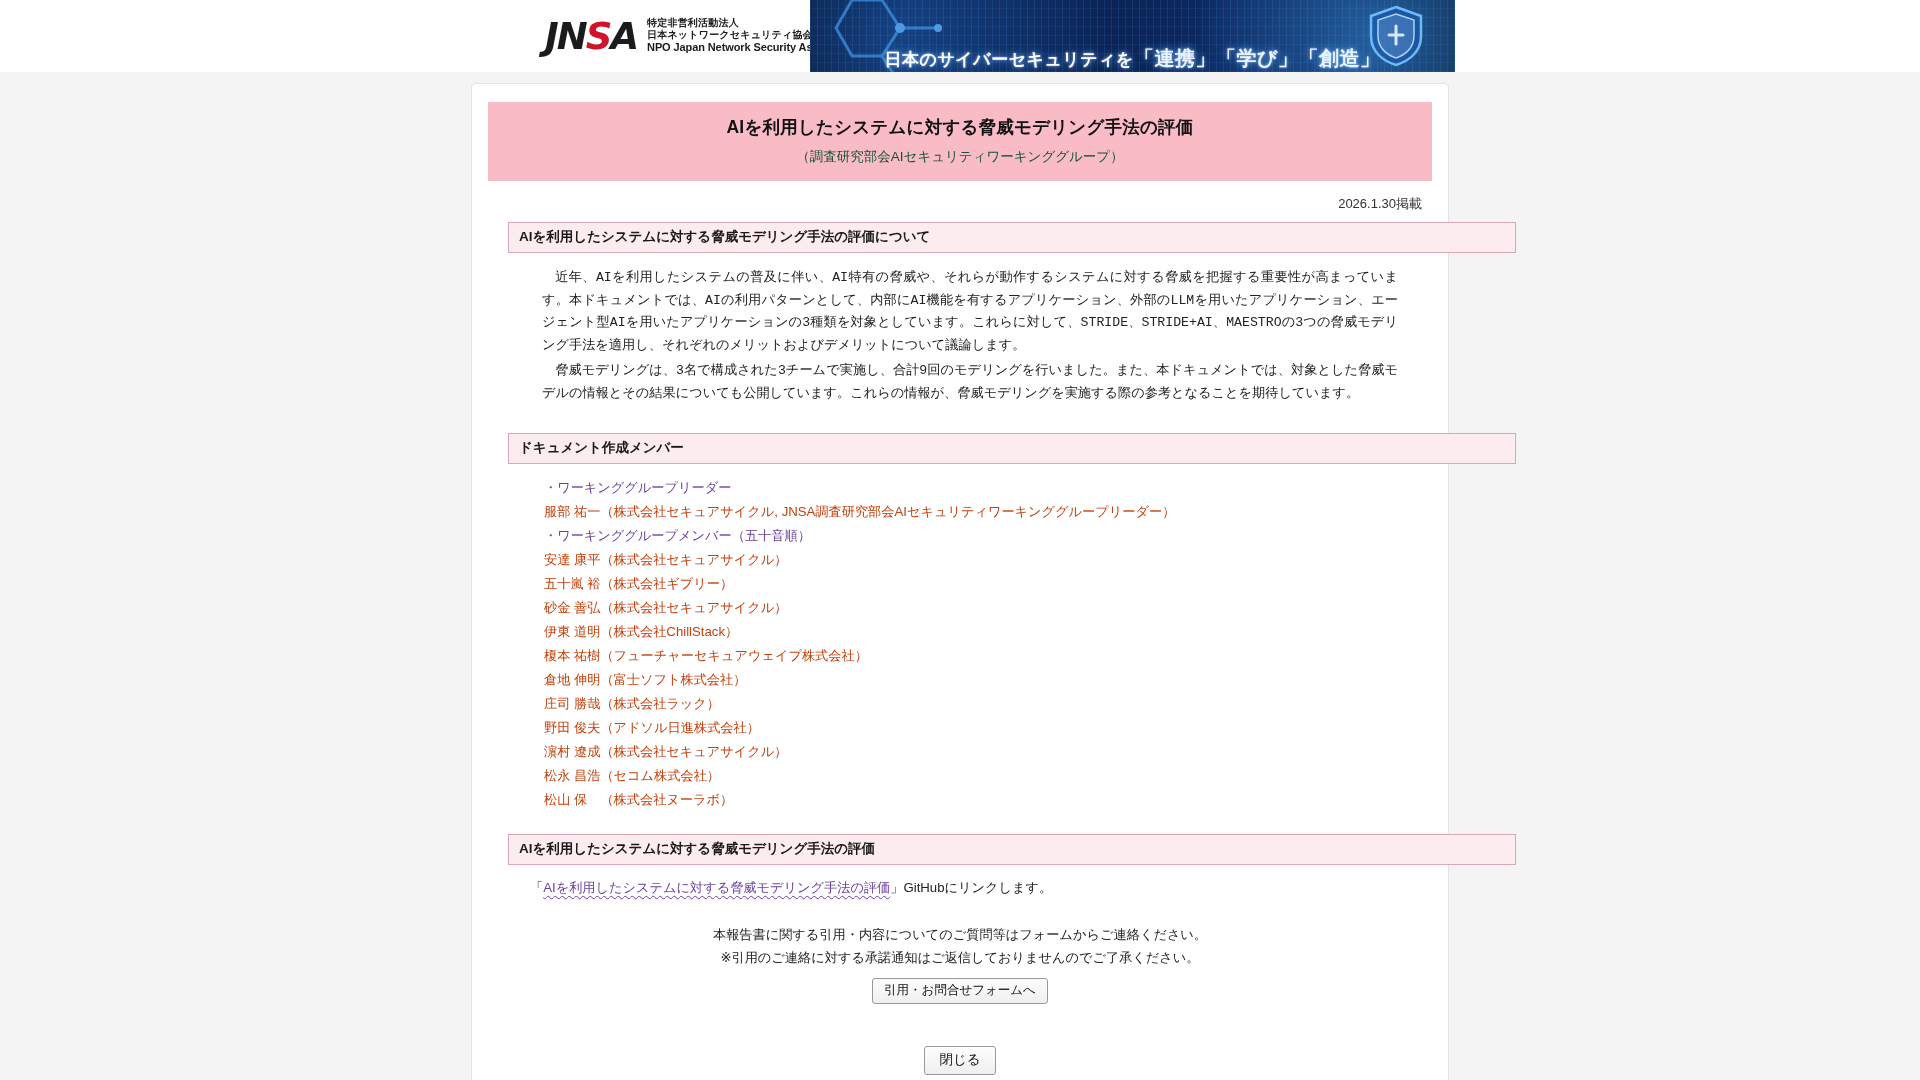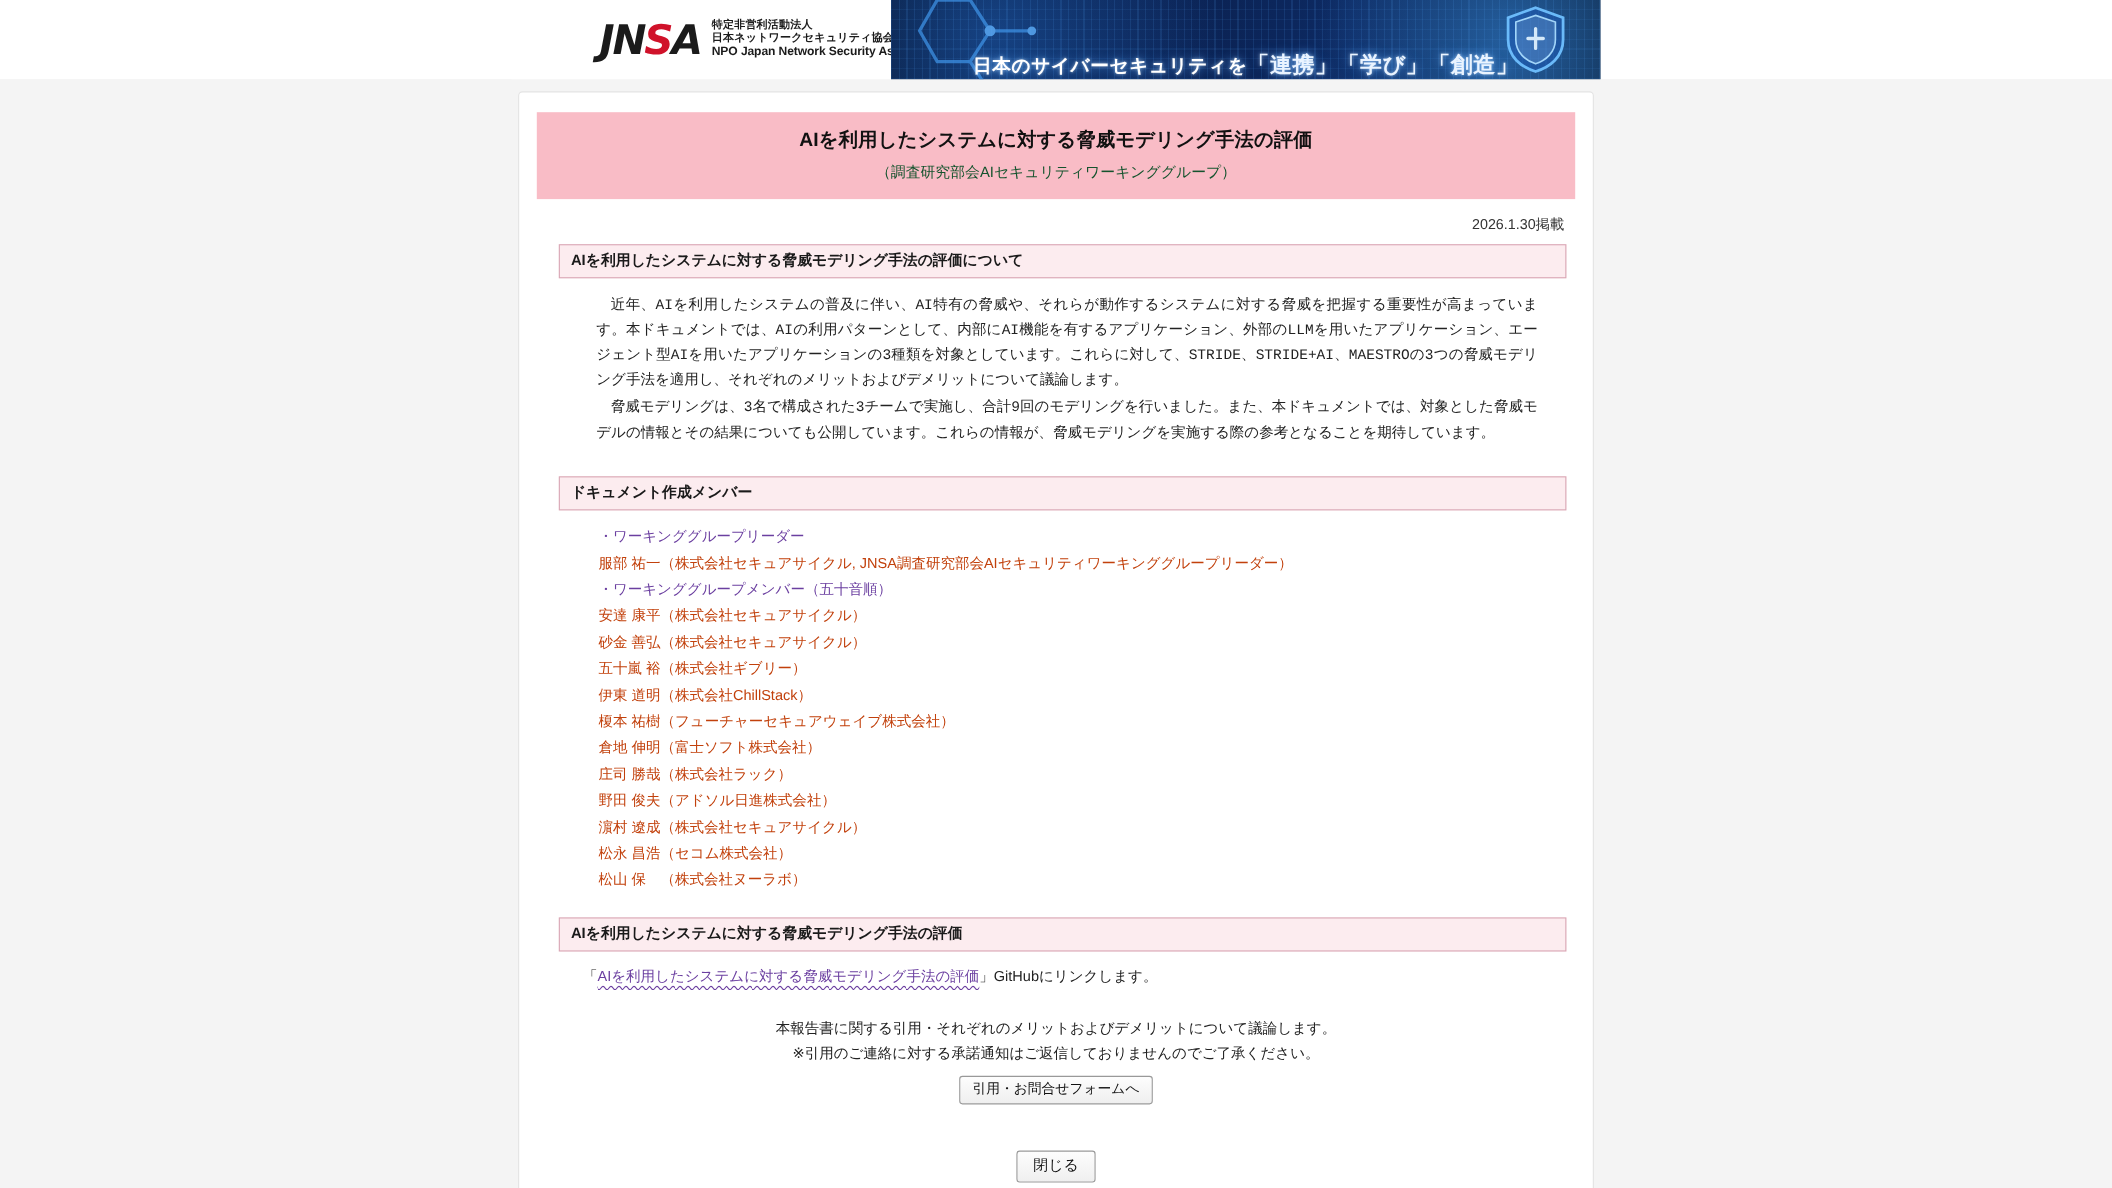--- a/index.html
+++ b/index.html
@@ -145,21 +145,21 @@
   }
 
   .sec-head {
     border: 1px solid #d9a7b5;
     background: #fcecef;
     padding: 5px 10px 6px 10px;
     font-size: 13.5px;
     font-weight: 700;
     color: #1a1a1a;
     margin: 0 0 0 20px;
-    width: 916px;
+    width: 1008px;
   }
 
   .body-block { padding: 14px 34px 0 54px; }
   .body-block p {
     margin: 0 0 2px 0;
     font-size: 13.2px;
     line-height: 1.72;
     color: #222222;
     text-align: justify;
     text-indent: 1em;
@@ -273,39 +273,39 @@
         <p>近年、AIを利用したシステムの普及に伴い、AI特有の脅威や、それらが動作するシステムに対する脅威を把握する重要性が高まっています。本ドキュメントでは、AIの利用パターンとして、内部にAI機能を有するアプリケーション、外部のLLMを用いたアプリケーション、エージェント型AIを用いたアプリケーションの3種類を対象としています。これらに対して、STRIDE、STRIDE+AI、MAESTROの3つの脅威モデリング手法を適用し、それぞれのメリットおよびデメリットについて議論します。</p>
         <p>脅威モデリングは、3名で構成された3チームで実施し、合計9回のモデリングを行いました。また、本ドキュメントでは、対象とした脅威モデルの情報とその結果についても公開しています。これらの情報が、脅威モデリングを実施する際の参考となることを期待しています。</p>
       </div>
 
       <div class="sec-head" style="margin-top:28px;">ドキュメント作成メンバー</div>
       <div class="members">
         <div class="member-line role">・ワーキンググループリーダー</div>
         <div class="member-line">服部 祐一（株式会社セキュアサイクル, JNSA調査研究部会AIセキュリティワーキンググループリーダー）</div>
         <div class="member-line role"><span>・ワーキンググループメンバー</span><span class="kana">（五十音順）</span></div>
         <div class="member-line">安達 康平（株式会社セキュアサイクル）</div>
+        <div class="member-line">五十嵐 裕（株式会社ギブリー）</div>
         <div class="member-line">砂金 善弘（株式会社セキュアサイクル）</div>
-        <div class="member-line">五十嵐 裕（株式会社ギブリー）</div>
         <div class="member-line">伊東 道明（株式会社ChillStack）</div>
         <div class="member-line">榎本 祐樹（フューチャーセキュアウェイブ株式会社）</div>
         <div class="member-line">倉地 伸明（富士ソフト株式会社）</div>
         <div class="member-line">庄司 勝哉（株式会社ラック）</div>
         <div class="member-line">野田 俊夫（アドソル日進株式会社）</div>
         <div class="member-line">濵村 遼成（株式会社セキュアサイクル）</div>
         <div class="member-line">松永 昌浩（セコム株式会社）</div>
         <div class="member-line">松山 保　（株式会社ヌーラボ）</div>
       </div>
 
       <div class="sec-head" style="margin-top:22px;">AIを利用したシステムに対する脅威モデリング手法の評価</div>
       <div class="link-block">
         <div class="link-line"><span>「</span><span class="wavy">AIを利用したシステムに対する脅威モデリング手法の評価</span><span>」GitHubにリンクします。</span></div>
       </div>
 
       <div class="contact">
-        <div class="c-line">本報告書に関する引用・それぞれのメリットおよびデメリットについて議論します。</div>
+        <div class="c-line">本報告書に関する引用・内容についてのご質問等はフォームからご連絡ください。</div>
         <div class="c-line">※引用のご連絡に対する承諾通知はご返信しておりませんのでご了承ください。</div>
         <div class="btn">引用・お問合せフォームへ</div>
       </div>
 
       <div class="close-row">
         <div class="btn">閉じる</div>
       </div>
 
     </div>
   </div>

